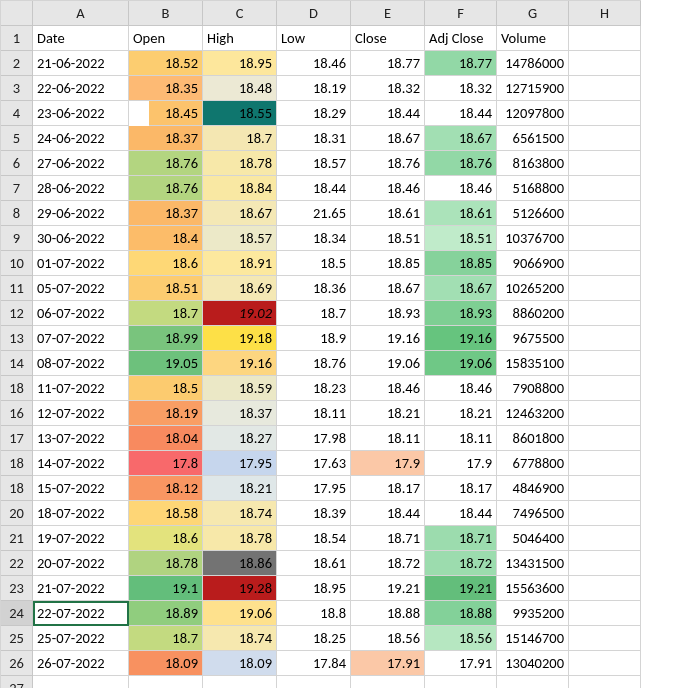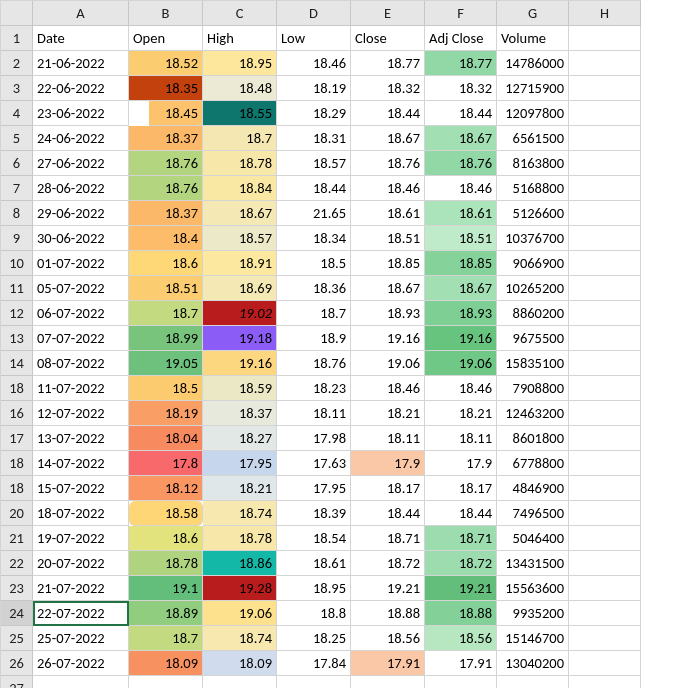--- a/index.html
+++ b/index.html
@@ -85,21 +85,21 @@
     <div class="cell left">21-06-2022</div>
     <div class="cell right" style="background: rgb(252, 205, 112);">18.52</div>
     <div class="cell right" style="background: rgb(253, 231, 156);">18.95</div>
     <div class="cell right">18.46</div>
     <div class="cell right">18.77</div>
     <div class="cell right" style="background: rgb(146, 216, 166);">18.77</div>
     <div class="cell right">14786000</div>
     <div class="cell"></div>
     <div class="cell row-hdr">3</div>
     <div class="cell left">22-06-2022</div>
-    <div class="cell right" style="background: #c2410c;">18.35</div>
+    <div class="cell right" style="background: #fdba74;">18.35</div>
     <div class="cell right" style="background: rgb(236, 233, 212);">18.48</div>
     <div class="cell right">18.19</div>
     <div class="cell right">18.32</div>
     <div class="cell right">18.32</div>
     <div class="cell right">12715900</div>
     <div class="cell"></div>
     <div class="cell row-hdr">4</div>
     <div class="cell left">23-06-2022</div>
     <div class="cell right" style="background: rgb(252, 195, 108); margin-left: 20px;">18.45</div>
     <div class="cell right" style="background: #0f766e;">18.55</div>
@@ -176,21 +176,21 @@
     <div class="cell right" style="background: rgb(195, 218, 128);">18.7</div>
     <div class="cell right" style="background: #b91c1c; font-style: italic;">19.02</div>
     <div class="cell right">18.7</div>
     <div class="cell right">18.93</div>
     <div class="cell right" style="background: rgb(126, 207, 147);">18.93</div>
     <div class="cell right">8860200</div>
     <div class="cell"></div>
     <div class="cell row-hdr">13</div>
     <div class="cell left">07-07-2022</div>
     <div class="cell right" style="background: rgb(121, 196, 125);">18.99</div>
-    <div class="cell right" style="background: #8b5cf6;">19.18</div>
+    <div class="cell right" style="background: #fde047;">19.18</div>
     <div class="cell right">18.9</div>
     <div class="cell right">19.16</div>
     <div class="cell right" style="background: rgb(102, 196, 126);">19.16</div>
     <div class="cell right">9675500</div>
     <div class="cell"></div>
     <div class="cell row-hdr">14</div>
     <div class="cell left">08-07-2022</div>
     <div class="cell right" style="background: rgb(109, 193, 124);">19.05</div>
     <div class="cell right" style="background: rgb(253, 214, 128);">19.16</div>
     <div class="cell right">18.76</div>
@@ -238,40 +238,40 @@
     <div class="cell left">15-07-2022</div>
     <div class="cell right" style="background: rgb(249, 150, 98);">18.12</div>
     <div class="cell right" style="background: rgb(223, 231, 232);">18.21</div>
     <div class="cell right">17.95</div>
     <div class="cell right">18.17</div>
     <div class="cell right">18.17</div>
     <div class="cell right">4846900</div>
     <div class="cell"></div>
     <div class="cell row-hdr">20</div>
     <div class="cell left">18-07-2022</div>
-    <div class="cell right" style="background: rgb(254, 214, 118); border-radius: 6px;">18.58</div>
+    <div class="cell right" style="background: rgb(254, 214, 118);">18.58</div>
     <div class="cell right" style="background: rgb(246, 232, 175);">18.74</div>
     <div class="cell right">18.39</div>
     <div class="cell right">18.44</div>
     <div class="cell right">18.44</div>
     <div class="cell right">7496500</div>
     <div class="cell"></div>
     <div class="cell row-hdr">21</div>
     <div class="cell left">19-07-2022</div>
     <div class="cell right" style="background: rgb(227, 227, 125);">18.6</div>
     <div class="cell right" style="background: rgb(247, 232, 169);">18.78</div>
     <div class="cell right">18.54</div>
     <div class="cell right">18.71</div>
     <div class="cell right" style="background: rgb(156, 220, 174);">18.71</div>
     <div class="cell right">5046400</div>
     <div class="cell"></div>
     <div class="cell row-hdr">22</div>
     <div class="cell left">20-07-2022</div>
     <div class="cell right" style="background: rgb(176, 211, 128);">18.78</div>
-    <div class="cell right" style="background: #14b8a6; padding-left: 13px;">18.86</div>
+    <div class="cell right" style="background: #737373; padding-left: 13px;">18.86</div>
     <div class="cell right">18.61</div>
     <div class="cell right">18.72</div>
     <div class="cell right" style="background: rgb(156, 220, 174);">18.72</div>
     <div class="cell right">13431500</div>
     <div class="cell"></div>
     <div class="cell row-hdr">23</div>
     <div class="cell left">21-07-2022</div>
     <div class="cell right" style="background: rgb(99, 190, 123);">19.1</div>
     <div class="cell right" style="background: #b91c1c;">19.28</div>
     <div class="cell right">18.95</div>

